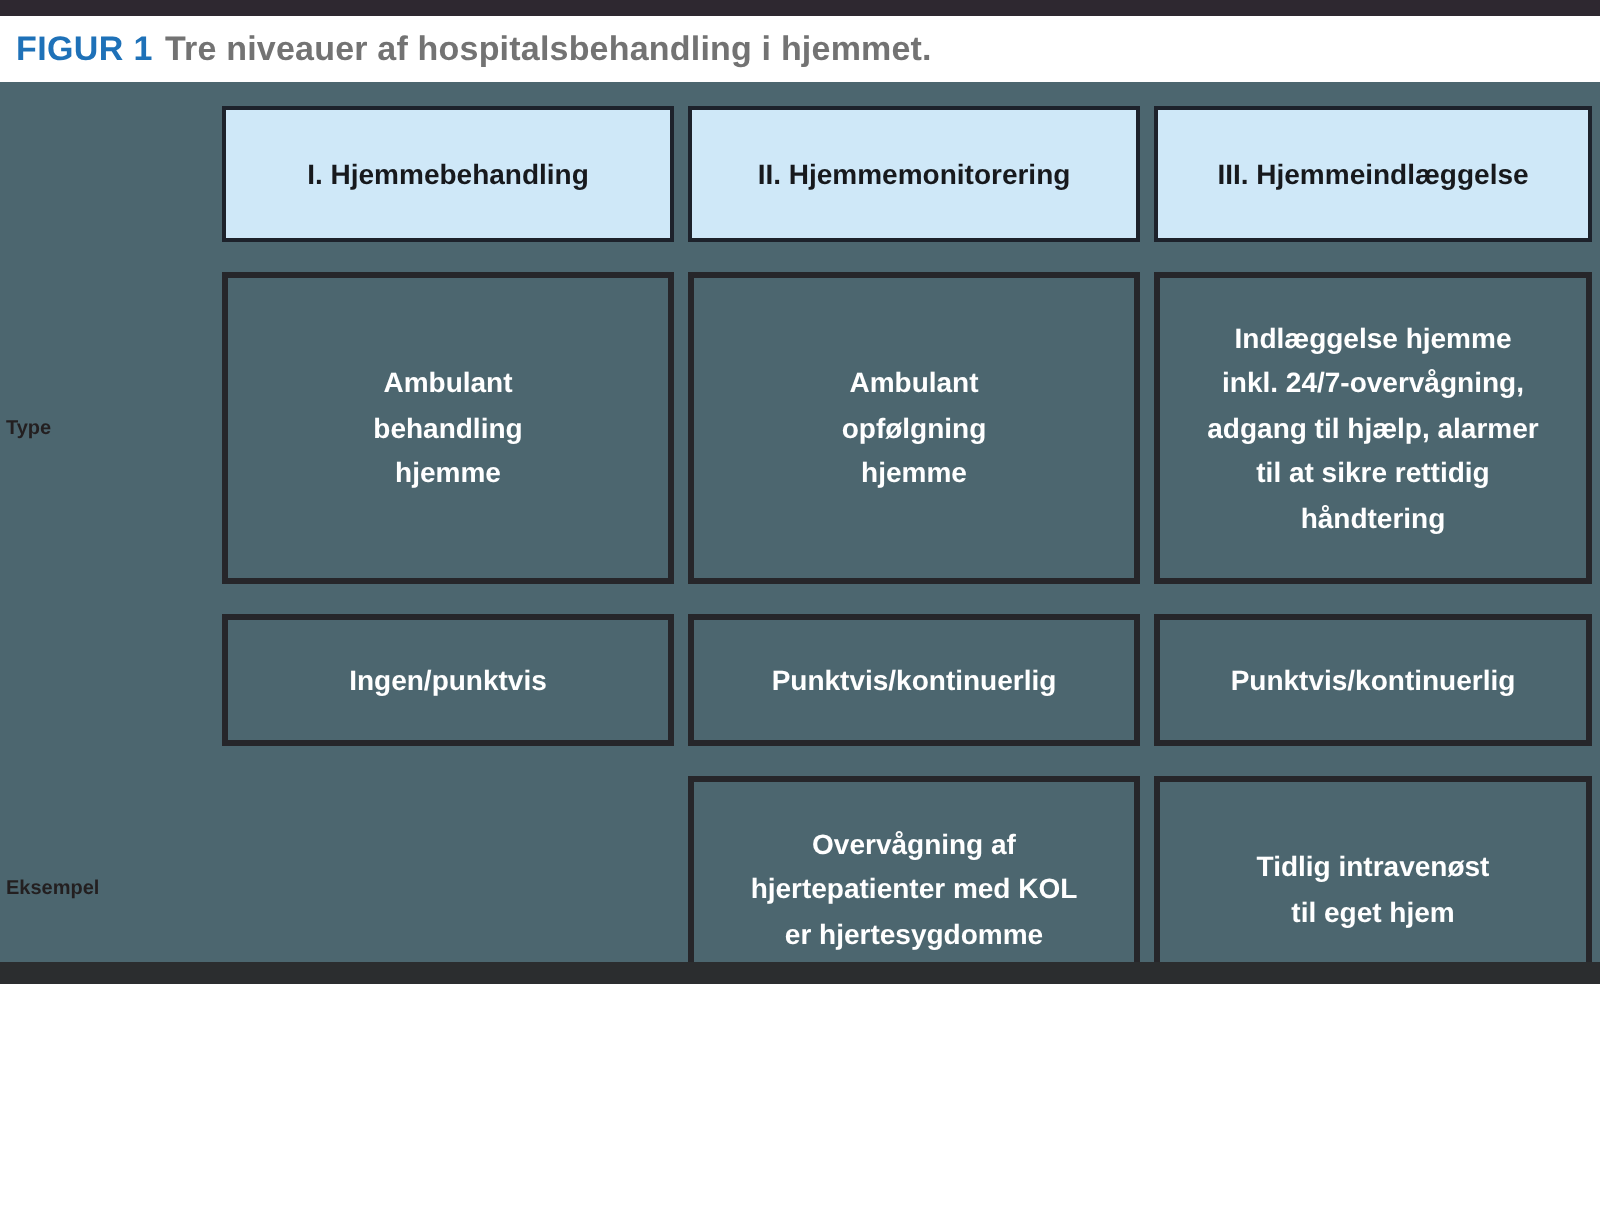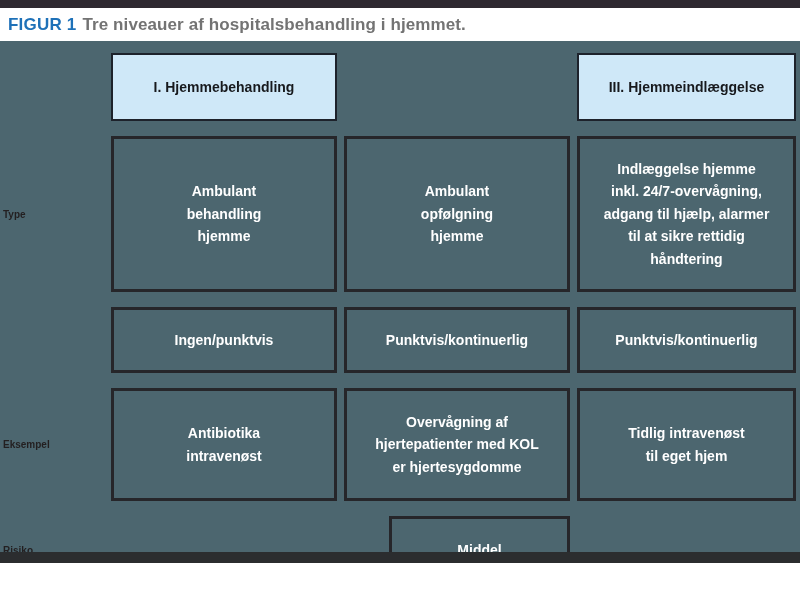--- a/index.html
+++ b/index.html
@@ -1,18 +1,18 @@
 <!DOCTYPE html>
 <html><head>
 <meta charset="utf-8">
 <style>
   html,body{margin:0;padding:0;}
   .page{
     position:relative;
-    width:800px;height:563px;
+    width:800px;height:492px;
     background:#4c666f;
     font-family:"Liberation Sans", sans-serif;
     overflow:hidden;
   }
   .top-bar{
     position:absolute;top:0;left:0;right:0;height:8px;
     background:#2e2830;
   }
   .title-band{
     position:absolute;top:8px;left:0;right:0;height:33px;
@@ -70,42 +70,41 @@
   <div class="top-bar"></div>
 
   <div class="title-band">
     <span class="fig-label">FIGUR 1</span>
     <span class="fig-title">Tre niveauer af hospitalsbehandling i hjemmet.</span>
   </div>
 
   <div class="grid">
 
     <div class="header-cell" style="grid-column:2;grid-row:1;">I. Hjemmebehandling</div>
+    <div class="header-cell" style="grid-column:3;grid-row:1;">II. Hjemmemonitorering</div>
     <div class="header-cell" style="grid-column:4;grid-row:1;">III. Hjemmeindlæggelse</div>
 
     <div class="row-label" style="grid-column:1;grid-row:2;">Type</div>
     <div class="cell" style="grid-column:2;grid-row:2;">Ambulant
 behandling
 hjemme</div>
     <div class="cell" style="grid-column:3;grid-row:2;">Ambulant
 opfølgning
 hjemme</div>
     <div class="cell" style="grid-column:4;grid-row:2;">Indlæggelse hjemme
 inkl. 24/7-overvågning,
 adgang til hjælp, alarmer
 til at sikre rettidig
 håndtering</div>
 
     <div class="cell" style="grid-column:2;grid-row:3;">Ingen/punktvis</div>
     <div class="cell" style="grid-column:3;grid-row:3;">Punktvis/kontinuerlig</div>
     <div class="cell" style="grid-column:4;grid-row:3;">Punktvis/kontinuerlig</div>
 
     <div class="row-label" style="grid-column:1;grid-row:4;">Eksempel</div>
-    <div class="cell" style="grid-column:2;grid-row:4;">Antibiotika
-intravenøst</div>
     <div class="cell" style="grid-column:3;grid-row:4;">Overvågning af
 hjertepatienter med KOL
 er hjertesygdomme</div>
     <div class="cell" style="grid-column:4;grid-row:4;">Tidlig intravenøst
 til eget hjem</div>
 
     <div class="row-label" style="grid-column:1;grid-row:5;">Risiko</div>
     <div class="cell" style="grid-column:3;grid-row:5;margin-left:45px;">Middel</div>
 
   </div>

